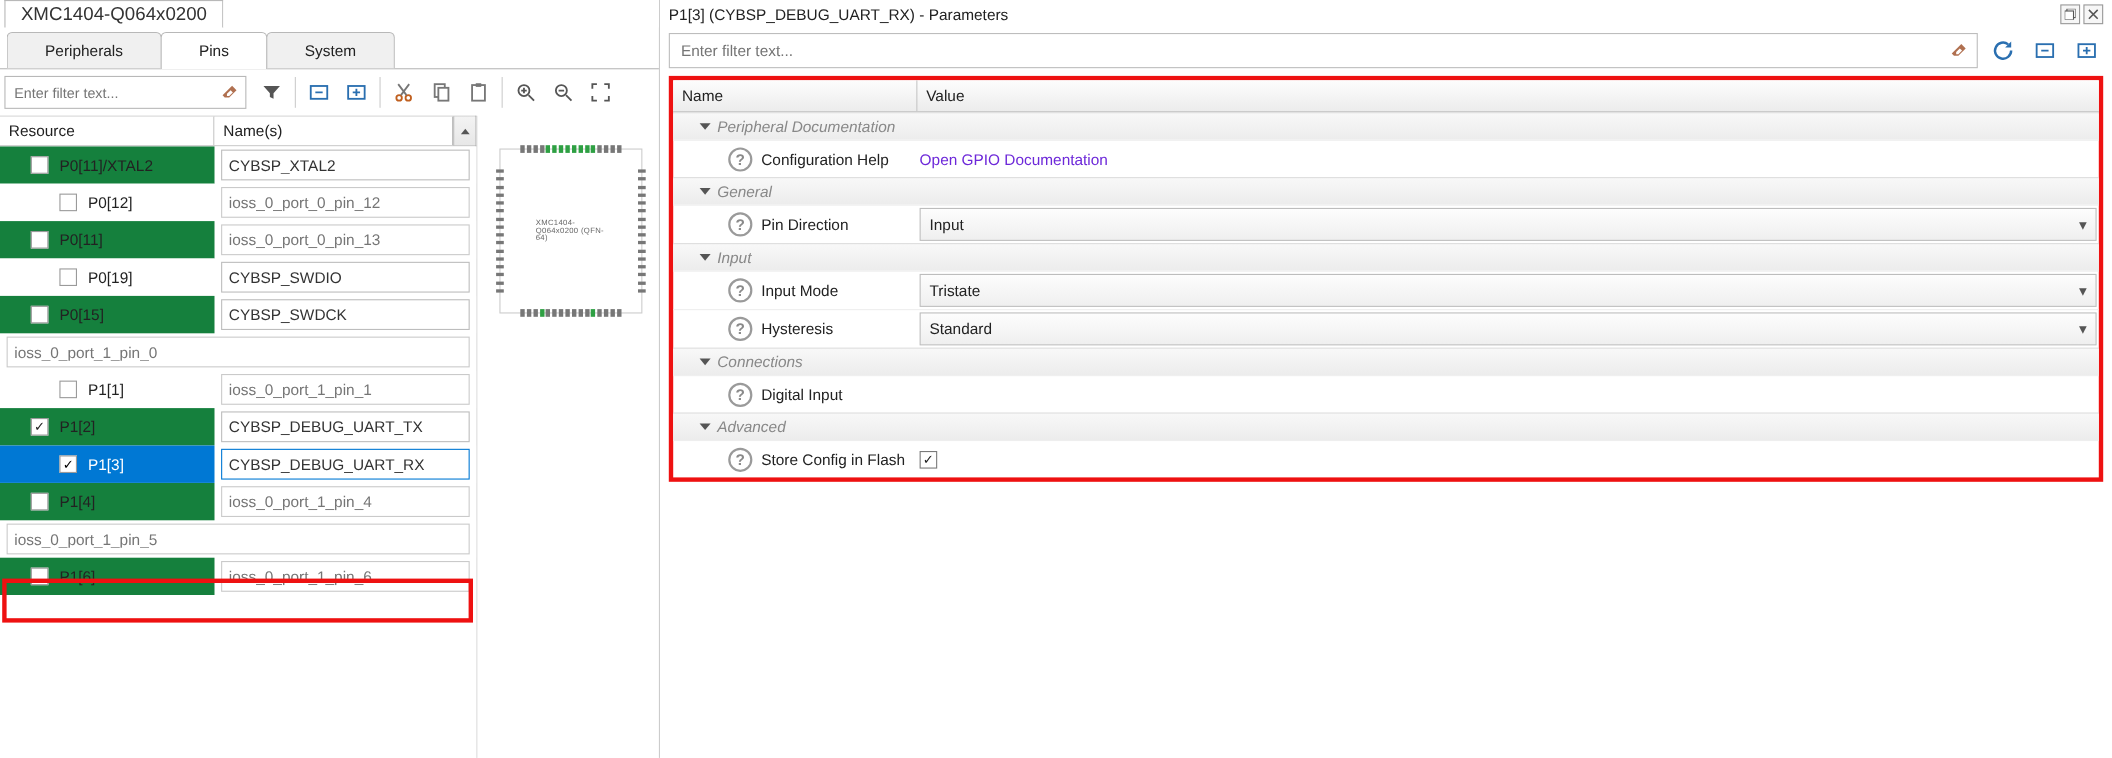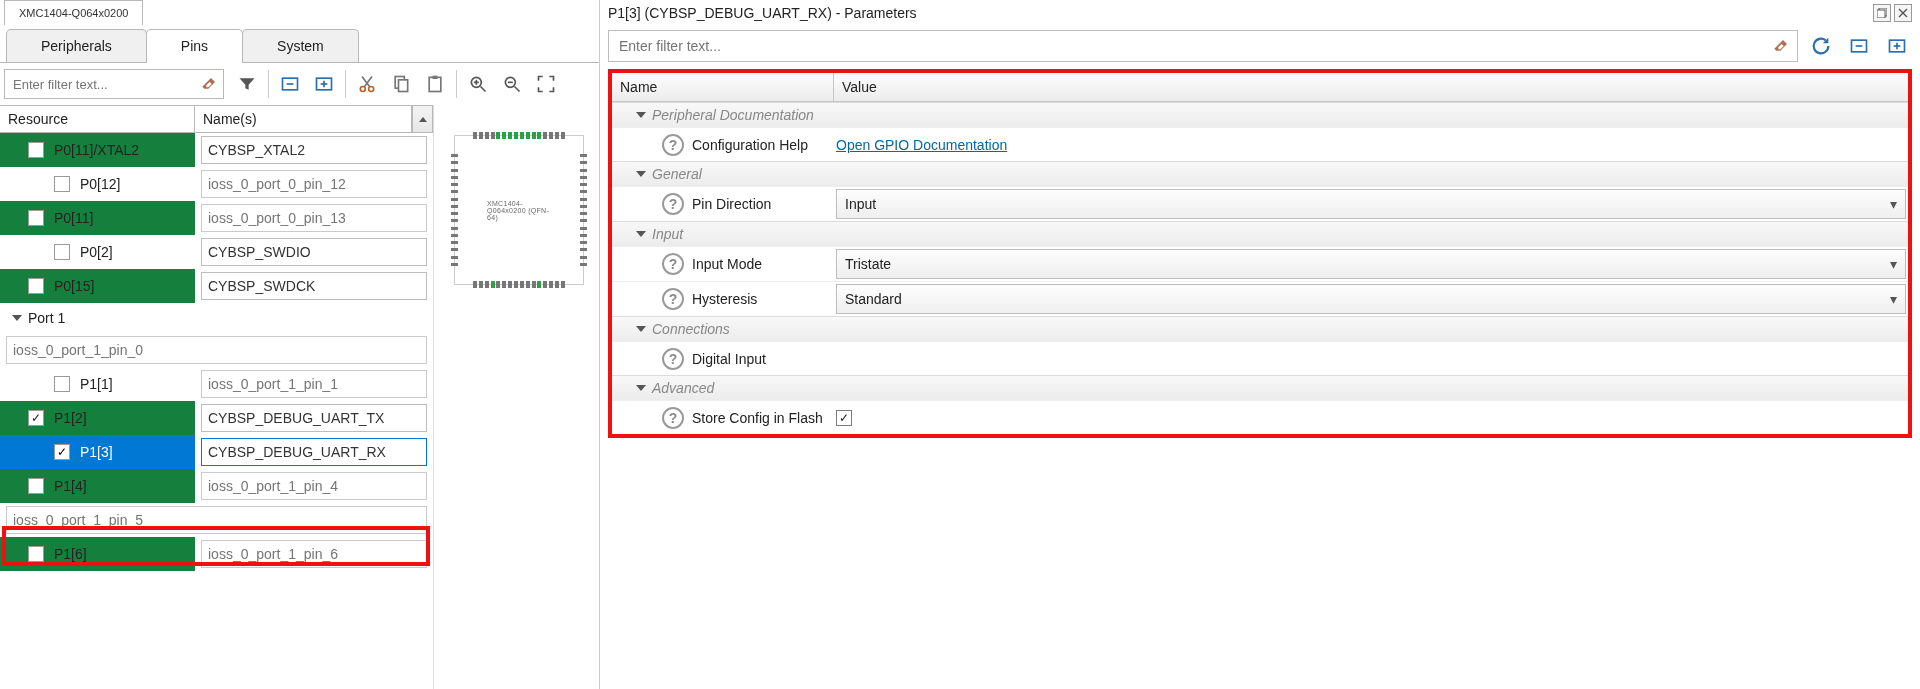--- a/index.html
+++ b/index.html
@@ -2,21 +2,21 @@
 <html><head>
 <meta charset="utf-8">
 <style>
 * { box-sizing: border-box; font-family: "Segoe UI", Tahoma, sans-serif; font-size:14px; }
 body { margin:0; background:#fff; color:#222; width:1920px; height:689px; overflow:hidden; display:flex; }
 .left-pane { width:600px; height:100%; display:flex; flex-direction:column; border-right:1px solid #ccc; position:relative; }
 .right-pane { flex:1; height:100%; display:flex; flex-direction:column; }
 
 
 .doc-tab { height:25px; display:flex; align-items:stretch; }
-.doc-tab .tab { background:#fff; border:1px solid #b8b8b8; border-bottom:none; border-radius:0 0 0 0; padding:3px 14px; margin-left:4px; font-size:11px; color:#333; display:flex; align-items:center; }
+.doc-tab .tab { background:#fff; border:1px solid #b8b8b8; border-bottom:none; border-radius:0 0 0 0; padding:3px 14px; margin-left:4px; font-size:17px; color:#333; display:flex; align-items:center; }
 .doc-tab .filler { flex:1; background:#fff; }
 
 
 .tabs-row { height:38px; display:flex; align-items:flex-end; padding-left:6px; gap:0; border-bottom:1px solid #b8b8b8; }
 .mtab { padding:8px 34px; border:1px solid #b8b8b8; border-bottom:none; background:#f0f0f0; margin-right:-1px; border-top-left-radius:5px; border-top-right-radius:5px; cursor:pointer; }
 .mtab.active { background:#fff; position:relative; z-index:2; padding-bottom:9px; margin-bottom:-1px; }
 
 .toolbar { height:42px; display:flex; align-items:center; gap:4px; padding:4px 4px; }
 .filter-box { flex:0 0 220px; height:30px; border:1px solid #b8b8b8; display:flex; align-items:center; padding:0 6px; background:#fff; margin-right:4px; }
 .filter-box input { border:none; outline:none; flex:1; font-size:13px; }
@@ -74,21 +74,21 @@
 .param-wrap { position:relative; margin:2px 8px 8px 8px; border:4px solid #e11; }
 .param-header { display:flex; background:linear-gradient(#fdfdfd,#ececec); border-bottom:1px solid #c6c6c6; }
 .param-header .ph { padding:6px 8px; font-size:14px; }
 .ph.name { flex:0 0 222px; border-right:1px solid #c6c6c6; }
 .ph.value { flex:1; }
 .p-group { display:flex; align-items:center; gap:6px; padding:4px 24px; background:linear-gradient(#f8f8f8,#ececec); border-top:1px solid #dcdcdc; color:#888; font-style:italic; font-size:14px; }
 .p-row { display:flex; align-items:center; min-height:34px; border-top:1px solid #eee;}
 .p-row .p-name { flex:0 0 222px; display:flex; align-items:center; gap:8px; padding-left:50px; }
 .p-row .p-value { flex:1; display:flex; align-items:center; padding:2px 2px; }
 .help-ico { width:22px; height:22px; border:2px solid #9a9a9a; border-radius:50%; display:flex; align-items:center; justify-content:center; color:#8a8a8a; font-weight:bold; background:#fff;}
-.val-link { color:#0369a1; text-decoration:underline; cursor:pointer; }
+.val-link { color:#6d28d9; cursor:pointer; }
 .val-select { flex:1; height:30px; border:1px solid #bdbdbd; background:linear-gradient(#fdfdfd,#efefef); display:flex; align-items:center; justify-content:space-between; padding:0 8px; }
 .val-select .caret { color:#555; }
 .chain-btn { width:34px; height:30px; border:1px solid #bdbdbd; background:linear-gradient(#fdfdfd,#efefef); display:flex; align-items:center; justify-content:center; margin-right:6px; }
 .val-ro { flex:1; height:30px; border:1px solid #d5d5d5; background:#fff; display:flex; align-items:center; padding:0 8px; color:#333; }
 .dots { width:30px; text-align:center; font-weight:bold; color:#333; letter-spacing:2px; cursor:pointer;}
 .chk2 { width:16px; height:16px; border:1px solid #7a7a7a; background:#fff; display:flex; align-items:center; justify-content:center; font-size:12px;}
 .tri { width:0;height:0;border-left:5px solid transparent;border-right:5px solid transparent;border-top:6px solid #555; }
 .tri-up { display:inline-block;width:0;height:0;border-left:4px solid transparent;border-right:4px solid transparent;border-bottom:5px solid #555;}
 svg { display:block; }
 </style>
@@ -214,38 +214,34 @@
               <span class="chk"></span>
               <span>P0[11]</span>
             </div>
     <div class="cell-name">
               <input class="placeholder" value="" placeholder="ioss_0_port_0_pin_13" style="">
             </div>
           </div>
           <div class="row odd">
     <div class="cell-res">
               <span class="chk"></span>
-              <span>P0[2]</span>
+              <span>P0[19]</span>
             </div>
     <div class="cell-name">
               <input class="" value="CYBSP_SWDIO" placeholder="" style="">
             </div>
           </div>
           <div class="row even">
     <div class="cell-res">
               <span class="chk"></span>
               <span>P0[15]</span>
             </div>
     <div class="cell-name">
               <input class="" value="CYBSP_SWDCK" placeholder="" style="">
             </div>
-          </div>
-          <div class="group-row">
-            <span class="tri"></span>
-            <span>Port 1</span>
           </div>
           <div class="row even">
     <div class="cell-name">
               <input class="placeholder" value="" placeholder="ioss_0_port_1_pin_0" style="">
             </div>
           </div>
           <div class="row odd">
     <div class="cell-res">
               <span class="chk"></span>
               <span>P1[1]</span>

